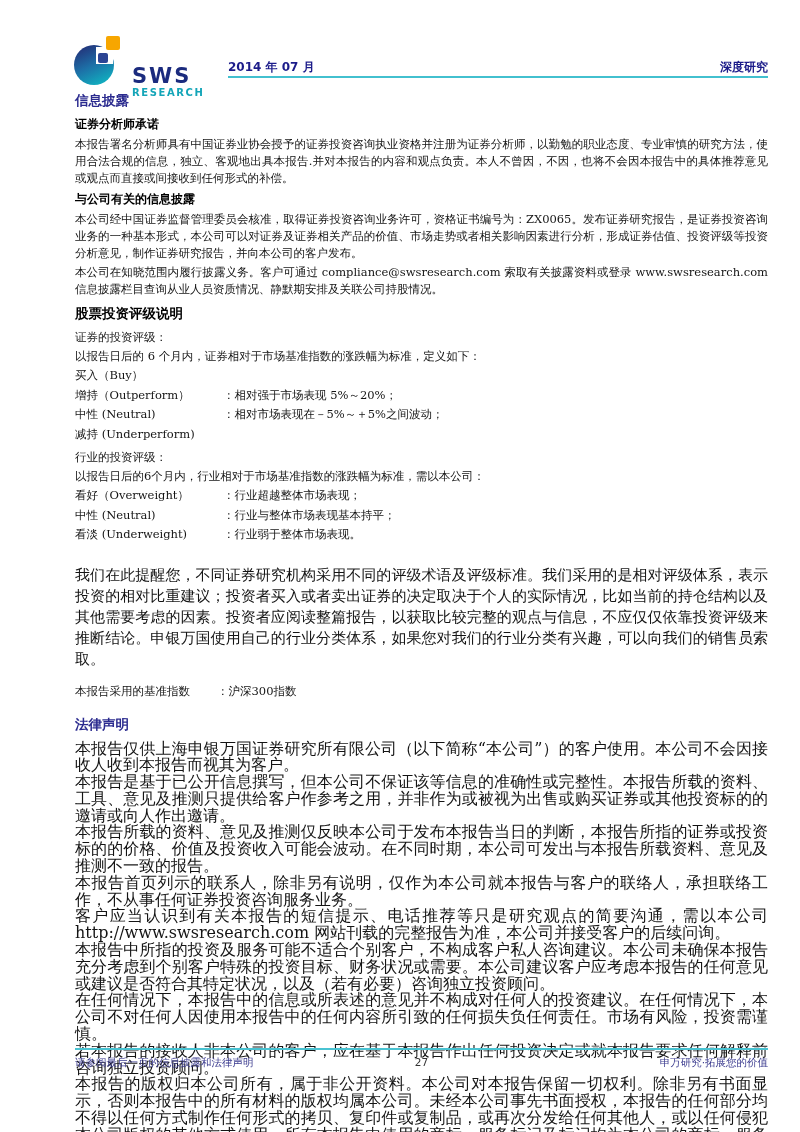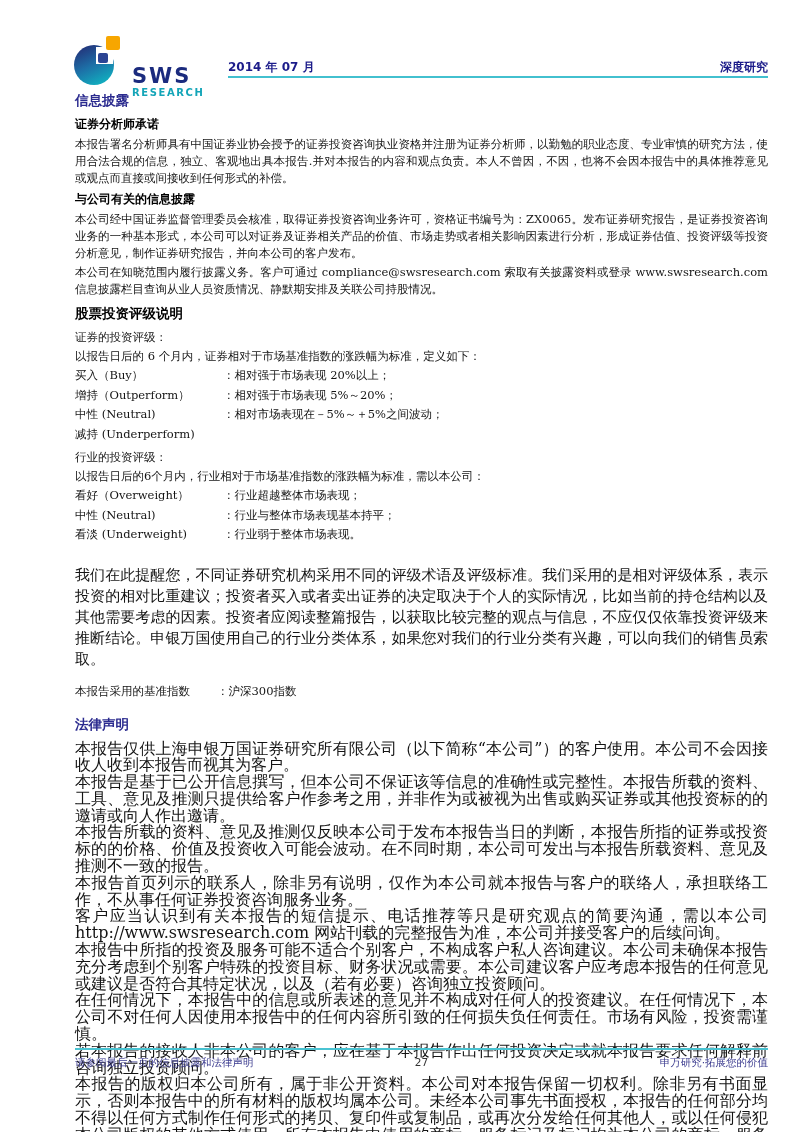--- a/index.html
+++ b/index.html
@@ -108,21 +108,20 @@
     <h3 class="sub-head">与公司有关的信息披露</h3>
     <p class="body">本公司经中国证券监督管理委员会核准，取得证券投资咨询业务许可，资格证书编号为：ZX0065。发布证券研究报告，是证券投资咨询业务的一种基本形式，本公司可以对证券及证券相关产品的价值、市场走势或者相关影响因素进行分析，形成证券估值、投资评级等投资分析意见，制作证券研究报告，并向本公司的客户发布。</p>
     <p class="body">本公司在知晓范围内履行披露义务。客户可通过 compliance@swsresearch.com 索取有关披露资料或登录 www.swsresearch.com 信息披露栏目查询从业人员资质情况、静默期安排及关联公司持股情况。</p>
 
     <h2 class="big-head">股票投资评级说明</h2>
     <p class="plain">证券的投资评级：</p>
     <p class="plain">以报告日后的 6 个月内，证券相对于市场基准指数的涨跌幅为标准，定义如下：</p>
 
     <div class="rating-row">
       <span class="term">买入（Buy）</span>
-      <span class="def">：相对强于市场表现 20%以上；</span>
     </div>
     <div class="rating-row">
       <span class="term">增持（Outperform）</span>
       <span class="def">：相对强于市场表现 5%～20%；</span>
     </div>
     <div class="rating-row">
       <span class="term">中性 (Neutral)</span>
       <span class="def">：相对市场表现在－5%～＋5%之间波动；</span>
     </div>
     <div class="rating-row">

